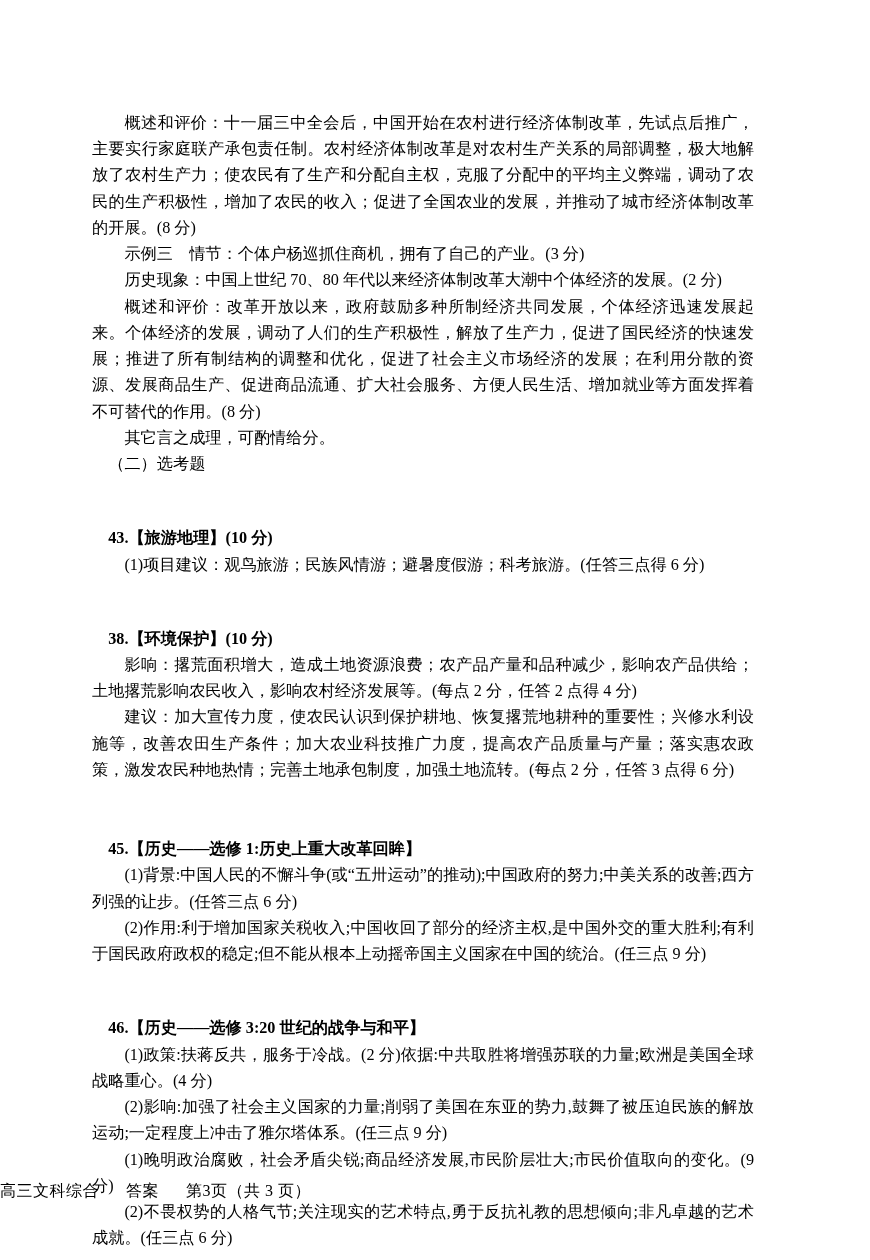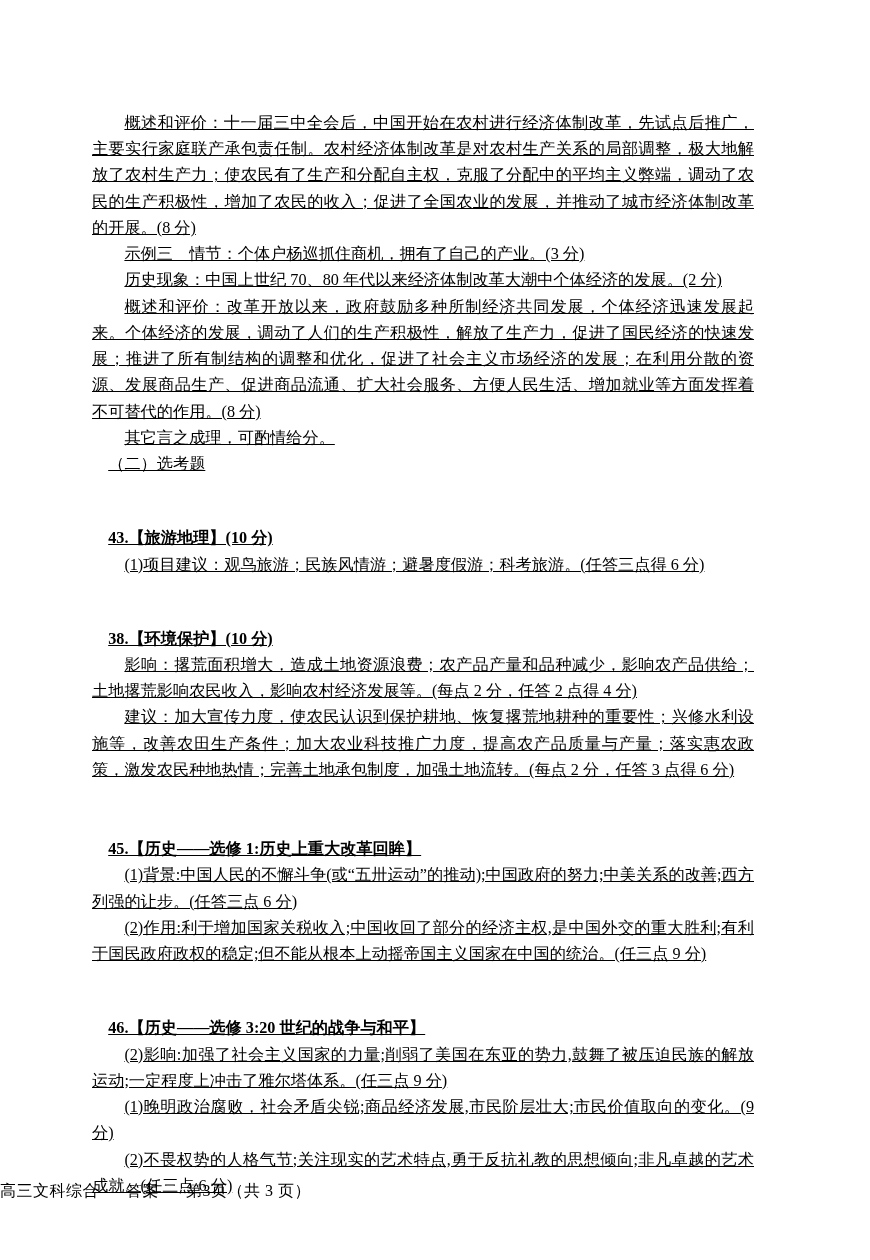--- a/index.html
+++ b/index.html
@@ -13,21 +13,20 @@
     font-family: "Liberation Serif", "DejaVu Serif", serif;
     color: #000000;
   }
   .page {
     position: relative;
     width: 870px;
     height: 1260px;
     box-sizing: border-box;
     padding: 110px 116px 0 92px;
     overflow: hidden;
-    text-decoration: underline;
   }
   .body-text {
     font-size: 16.2px;
     line-height: 1.62;
     text-align: justify;
     text-justify: inter-ideograph;
   }
   p {
     margin: 0;
     padding: 0;
@@ -76,20 +75,21 @@
     <p class="indent1 bold">43.【旅游地理】(10 分)</p>
     <p class="indent2">(1)项目建议：观鸟旅游；民族风情游；避暑度假游；科考旅游。(任答三点得 6 分)</p>
     <p class="indent1 bold">38.【环境保护】(10 分)</p>
     <p class="indent2">影响：撂荒面积增大，造成土地资源浪费；农产品产量和品种减少，影响农产品供给；土地撂荒影响农民收入，影响农村经济发展等。(每点 2 分，任答 2 点得 4 分)</p>
     <p class="indent2">建议：加大宣传力度，使农民认识到保护耕地、恢复撂荒地耕种的重要性；兴修水利设施等，改善农田生产条件；加大农业科技推广力度，提高农产品质量与产量；落实惠农政策，激发农民种地热情；完善土地承包制度，加强土地流转。(每点 2 分，任答 3 点得 6 分)</p>
     <div class="gap-small"></div>
     <p class="indent1 bold">45.【历史——选修 1:历史上重大改革回眸】</p>
     <p class="indent2">(1)背景:中国人民的不懈斗争(或“五卅运动”的推动);中国政府的努力;中美关系的改善;西方列强的让步。(任答三点 6 分)</p>
     <p class="indent2">(2)作用:利于增加国家关税收入;中国收回了部分的经济主权,是中国外交的重大胜利;有利于国民政府政权的稳定;但不能从根本上动摇帝国主义国家在中国的统治。(任三点 9 分)</p>
     <p class="indent1 bold">46.【历史——选修 3:20 世纪的战争与和平】</p>
+    <p class="indent2">(1)政策:扶蒋反共，服务于冷战。(2 分)依据:中共取胜将增强苏联的力量;欧洲是美国全球战略重心。(4 分)</p>
     <p class="indent2">(2)影响:加强了社会主义国家的力量;削弱了美国在东亚的势力,鼓舞了被压迫民族的解放运动;一定程度上冲击了雅尔塔体系。(任三点 9 分)</p>
     <p class="indent2">(1)晚明政治腐败，社会矛盾尖锐;商品经济发展,市民阶层壮大;市民价值取向的变化。(9 分)</p>
     <p class="indent2">(2)不畏权势的人格气节;关注现实的艺术特点,勇于反抗礼教的思想倾向;非凡卓越的艺术成就。(任三点 6 分)</p>
   </div>
 
   <div class="footer">
     <span>高三文科综合</span>
     <span class="f-sep"></span>
     <span>答案</span>
     <span class="f-sep"></span>

